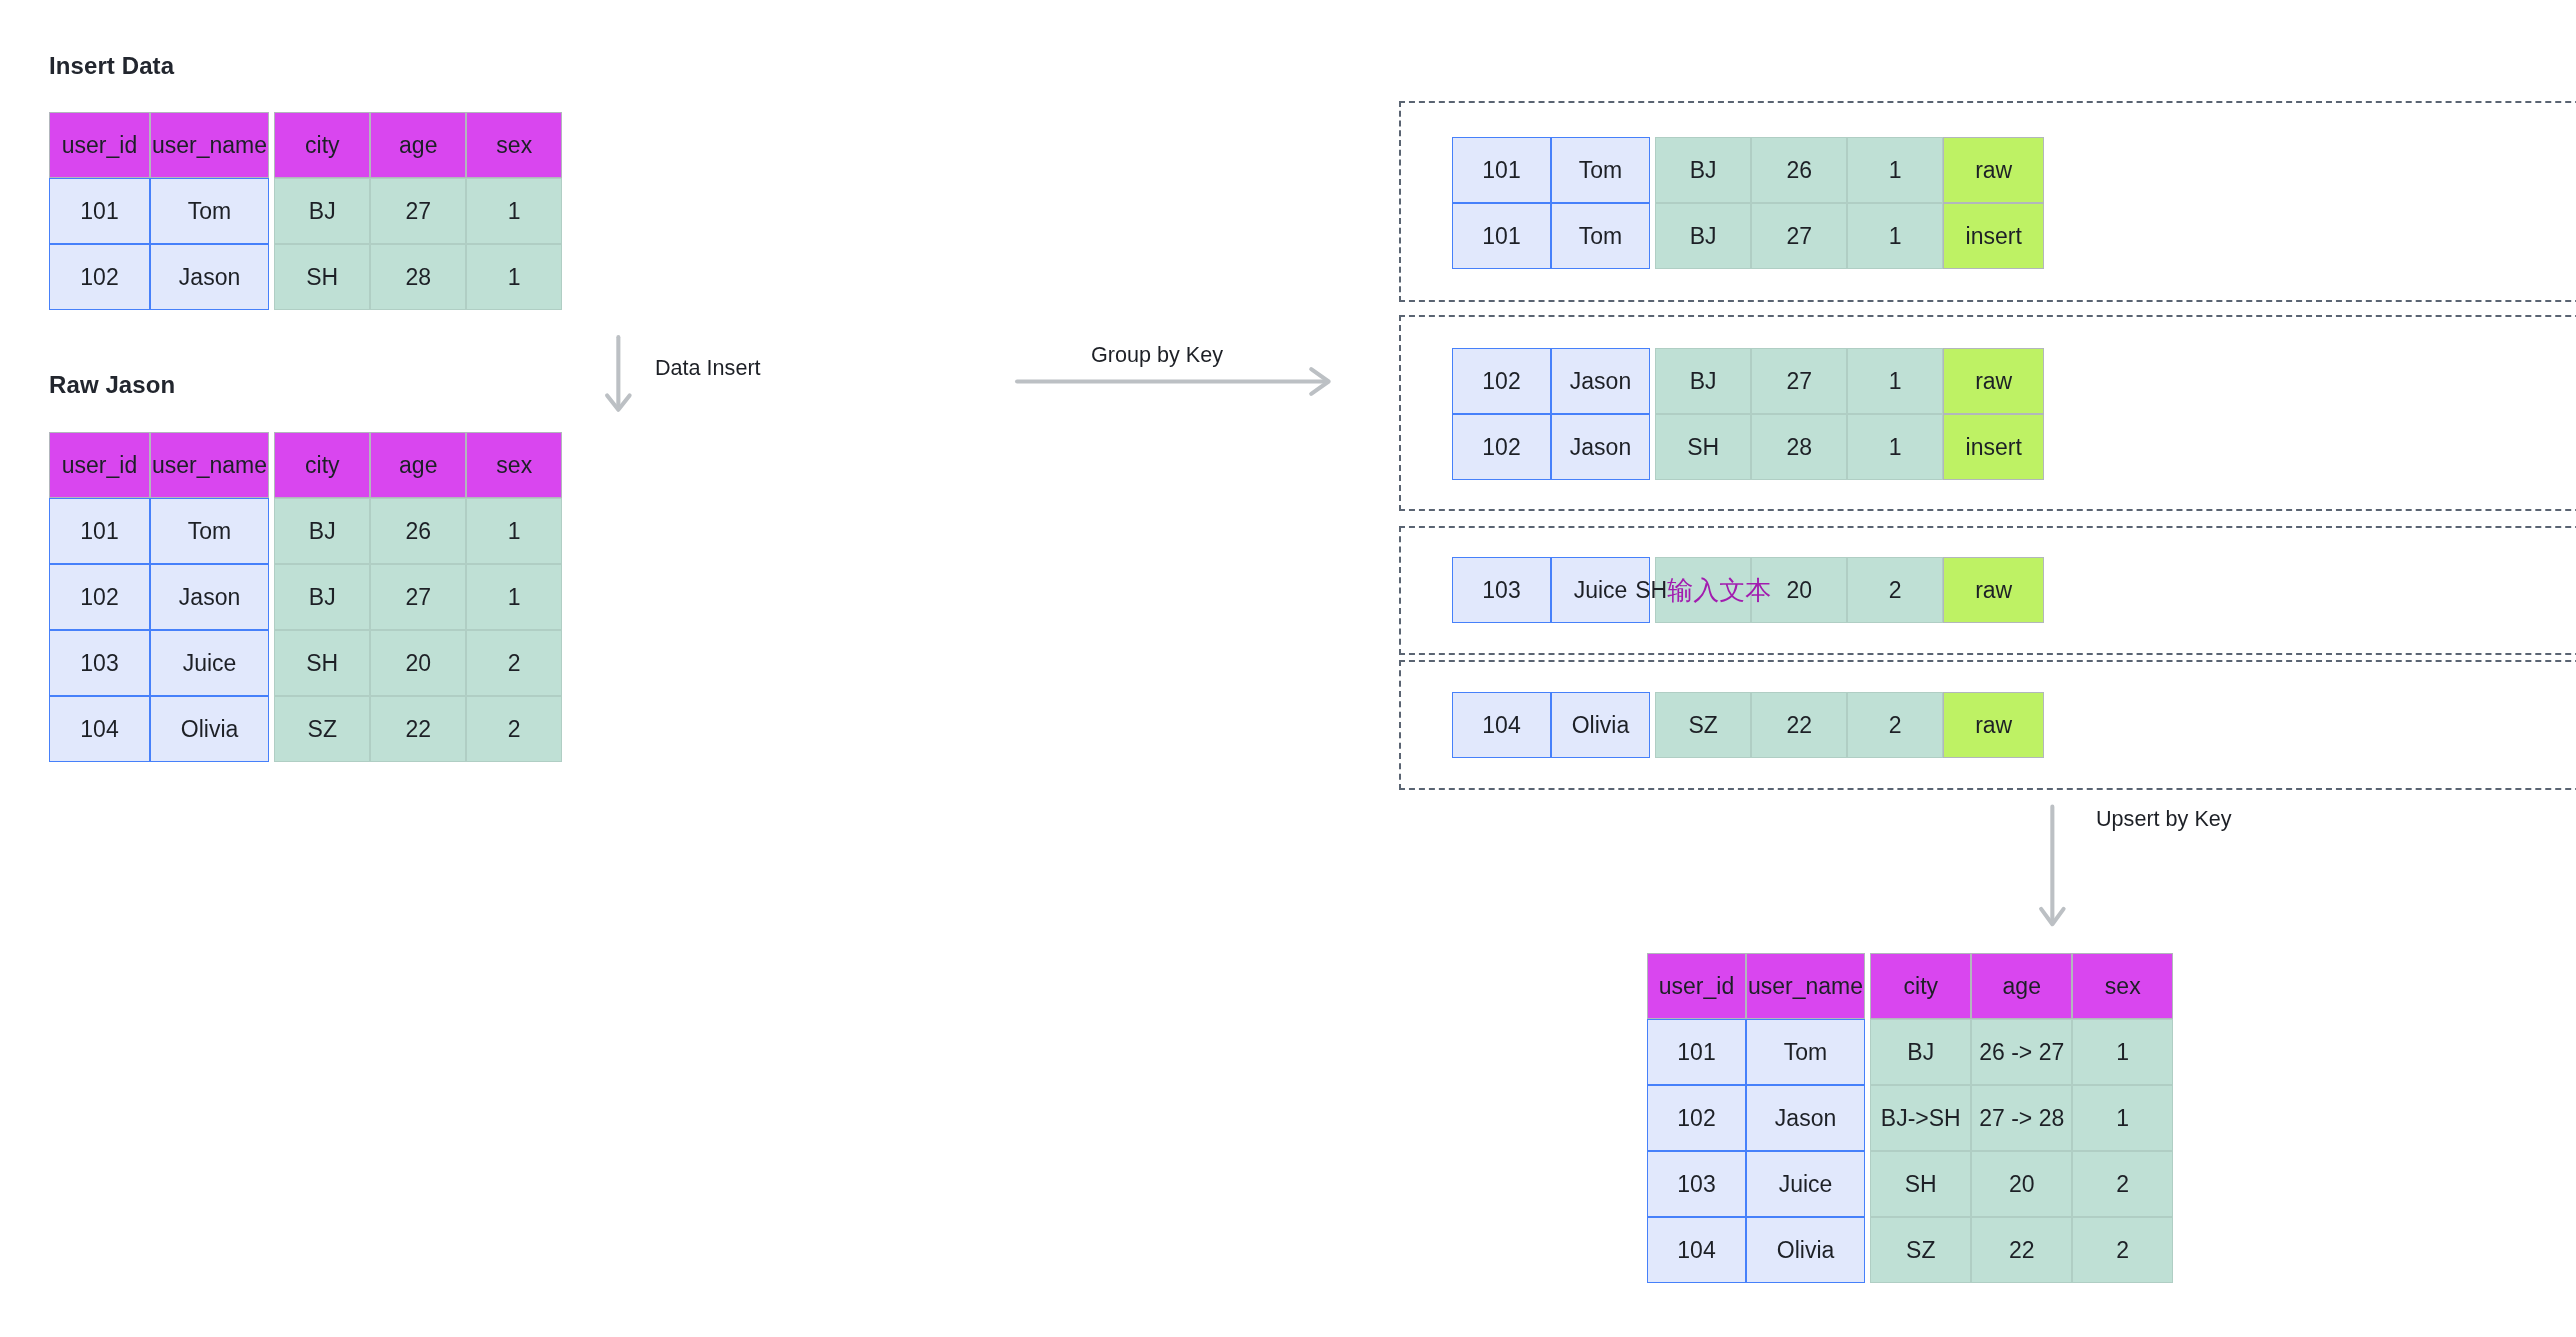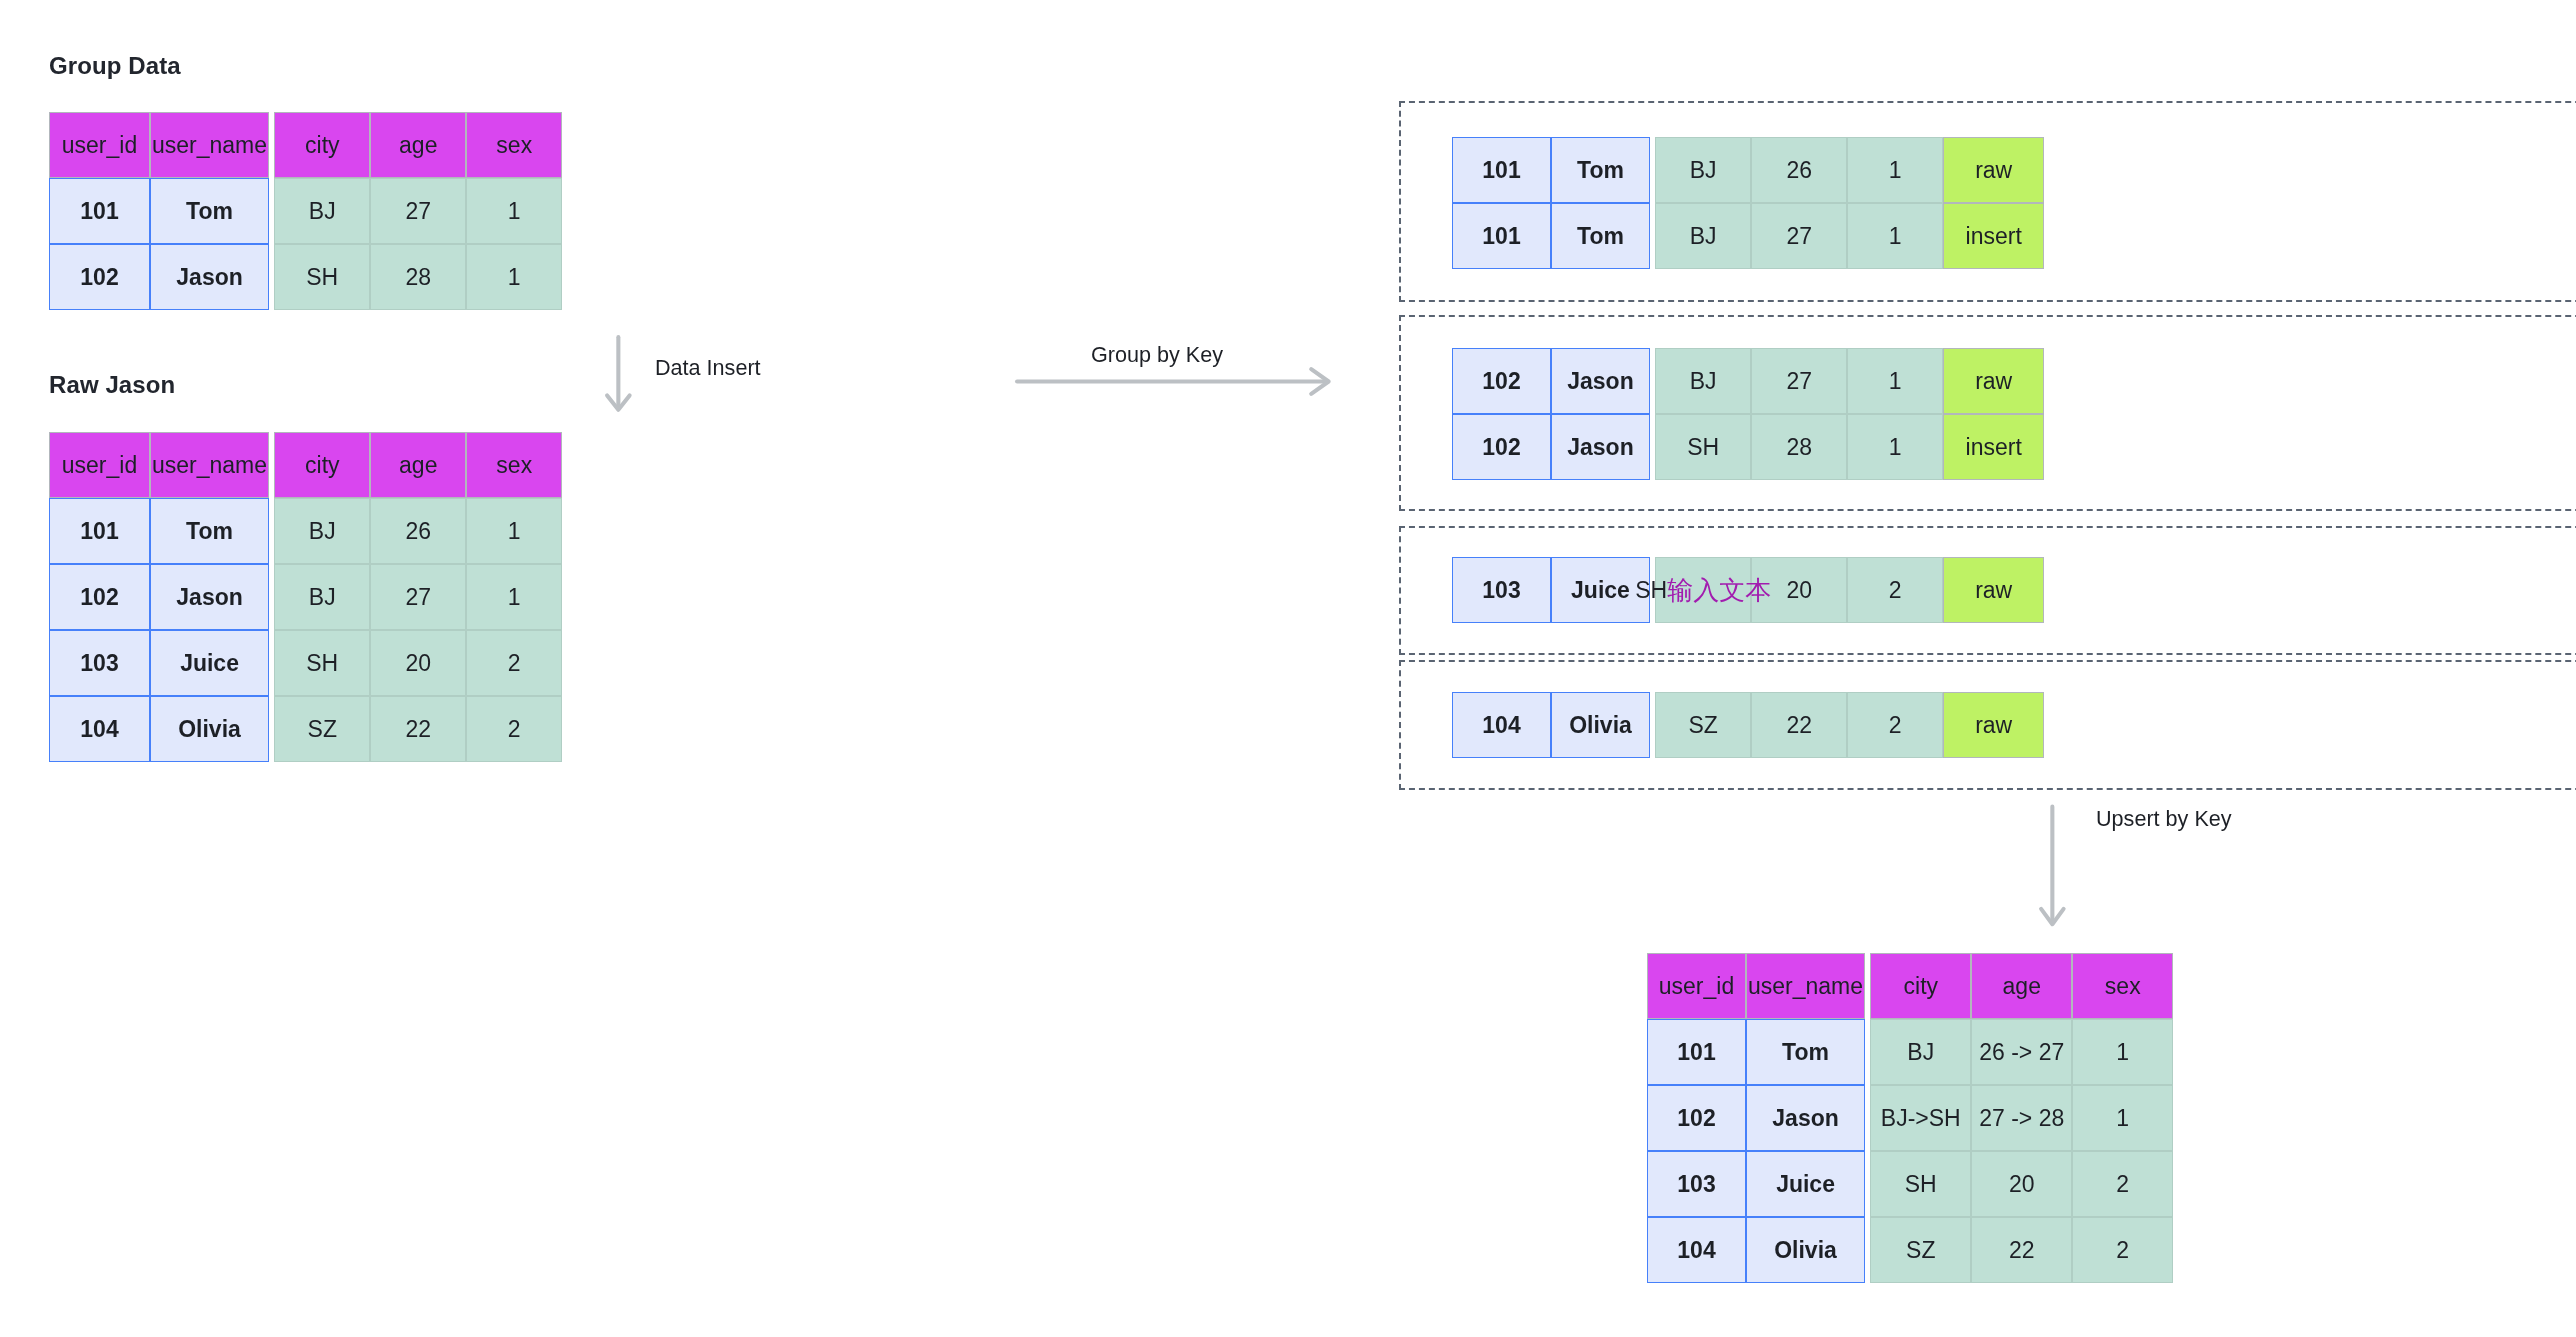--- a/index.html
+++ b/index.html
@@ -23,21 +23,21 @@
     font-size:23px;color:#1d2026;white-space:nowrap;
     box-sizing:border-box;
   }
   
   .th{
     background:#d946ef;border:1.5px solid #b2b7bc;
     font-size:21.6px;color:#22262e;
   }
   
   .kc{
-    background:#e1e8fc;border:1.5px solid #4680fa;font-weight:bold;
+    background:#e1e8fc;border:1.5px solid #4680fa;
   }
   
   .vc{
     background:#bfe0d5;border:1.5px solid #b0cec4;
   }
   
   .sc{
     background:#bef264;border:1.5px solid #b2b7bc;
     font-size:21.6px;
   }
@@ -63,21 +63,21 @@
     position:absolute;left:0;top:0;width:100%;height:100%;
     display:flex;align-items:center;justify-content:center;
     pointer-events:none;
   }
   .ph-real{font-size:23px;color:#1d2026;}
   .ph-ghost{font-size:26px;color:#a21caf;}
 </style>
 </head>
 <body>
 
-<div class="abs sec-title" style="left:49px;top:54px;">Group Data</div>
+<div class="abs sec-title" style="left:49px;top:54px;">Insert Data</div>
 
 <table class="abs tbl" style="left:49px;top:112px;">
   <colgroup>
     <col style="width:101px">
       <col style="width:101px">
       <col class="gapcol">
     <col style="width:96px">
       <col style="width:96px">
       <col style="width:96px">
   </colgroup>

